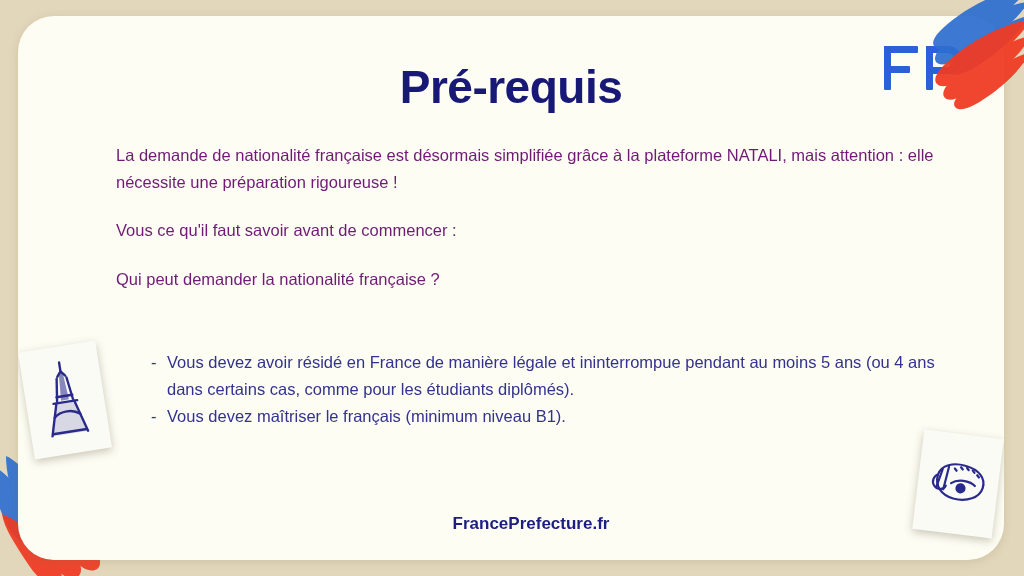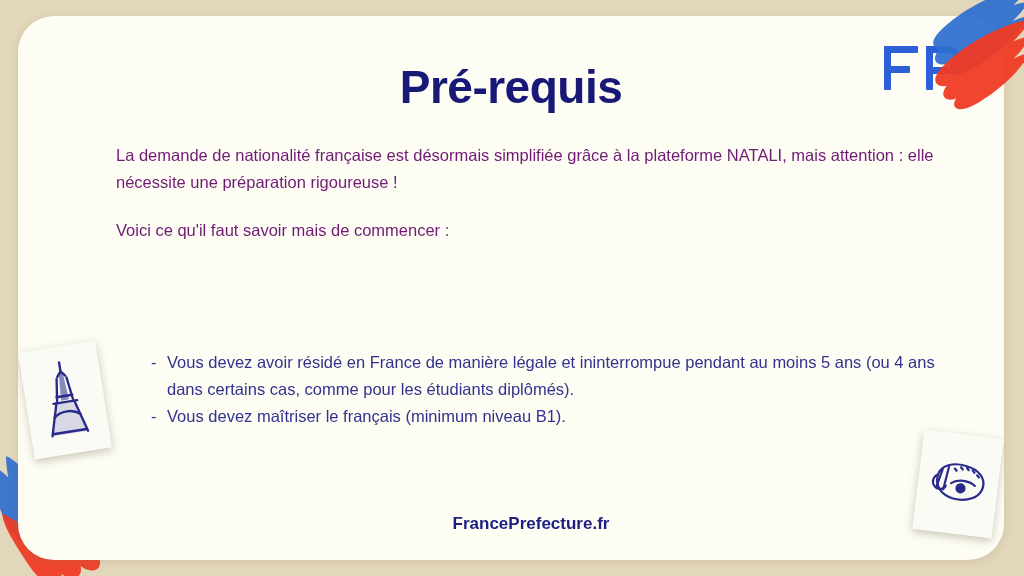--- a/index.html
+++ b/index.html
@@ -129,21 +129,22 @@
       </g>
     </svg>
   </div>
 
   <div id="card">
 
     <h1 id="title">Pré-requis</h1>
 
     <div id="body-copy">
       <p>La demande de nationalité française est désormais simplifiée grâce à la plateforme NATALI, mais attention : elle nécessite une préparation rigoureuse !</p>
-      <p>Voici ce qu'il faut savoir mais de commencer :</p>
+      <p>Vous ce qu'il faut savoir avant de commencer :</p>
+      <p>Qui peut demander la nationalité française ?</p>
     </div>
 
     <div id="bullets">
       <div class="bullet-row">
         <span class="bullet-dash">-</span>
         <span class="bullet-text">Vous devez avoir résidé en France de manière légale et ininterrompue pendant au moins 5 ans (ou 4 ans dans certains cas, comme pour les étudiants diplômés).</span>
       </div>
       <div class="bullet-row">
         <span class="bullet-dash">-</span>
         <span class="bullet-text">Vous devez maîtriser le français (minimum niveau B1).</span>

